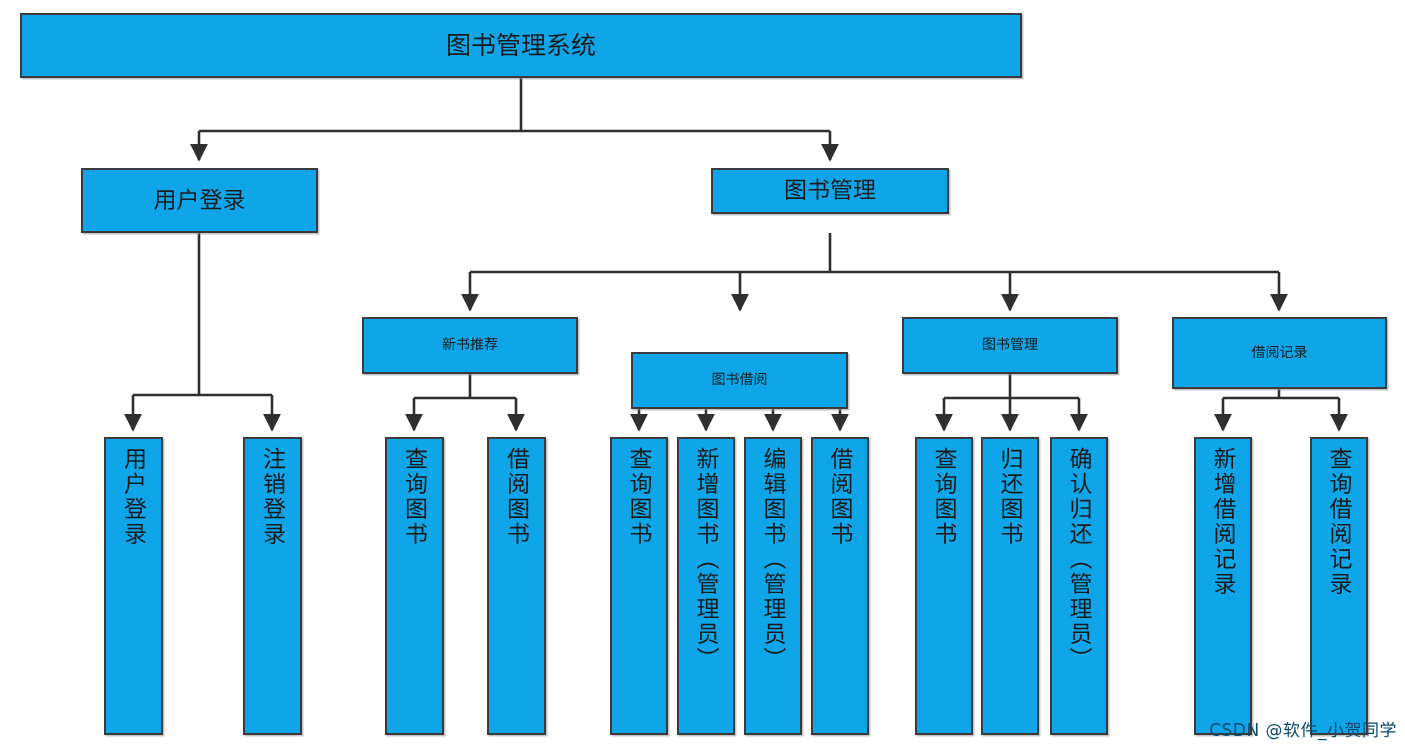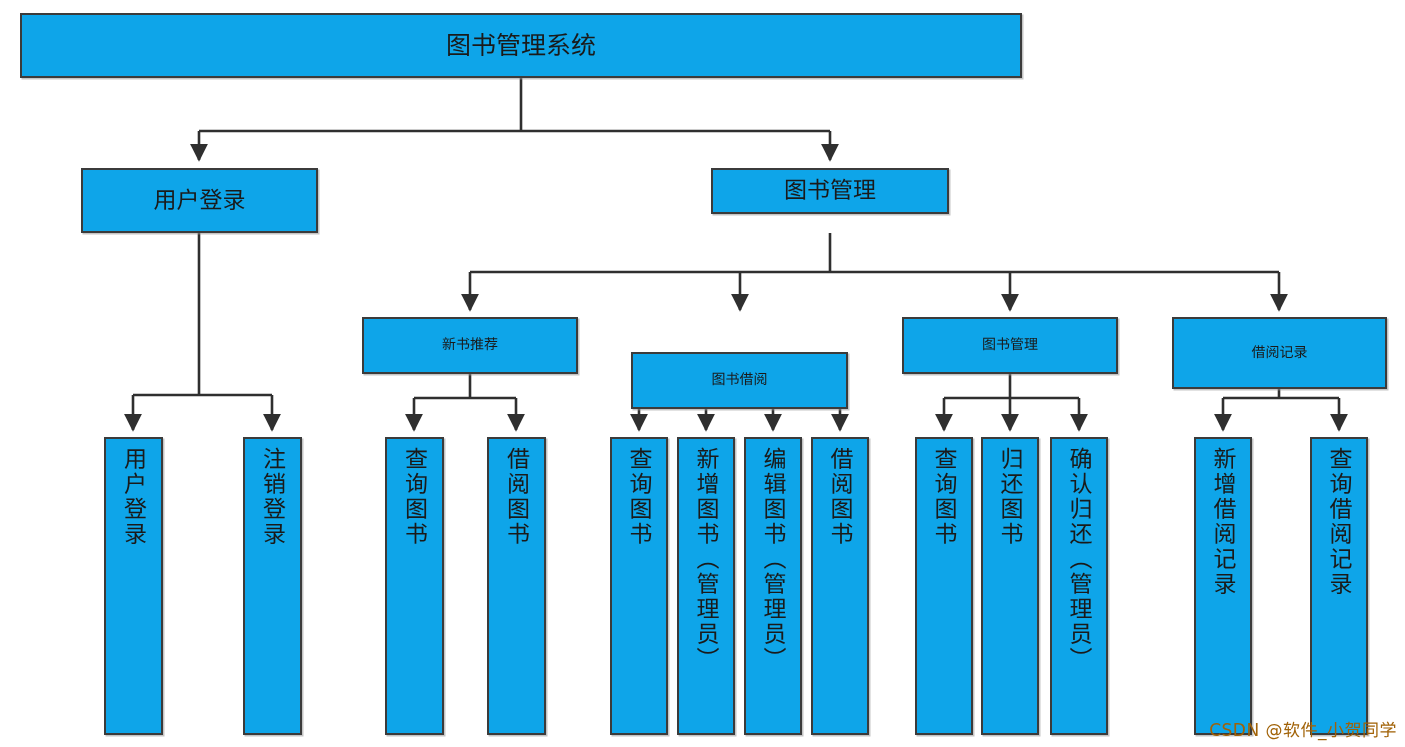--- a/index.html
+++ b/index.html
@@ -56,21 +56,21 @@
     text-orientation: upright;
     font-size: 23px;
     letter-spacing: 2px;
     line-height: 1.05;
   }
   #watermark {
     position: absolute;
     right: 8px;
     bottom: 6px;
     font-size: 17px;
-    color: #a16207;
+    color: #0c4a6e;
     letter-spacing: 0.5px;
     user-select: none;
     white-space: pre;
   }
 </style>
 </head>
 <body>
 
 <div id="diagram-canvas">
 

